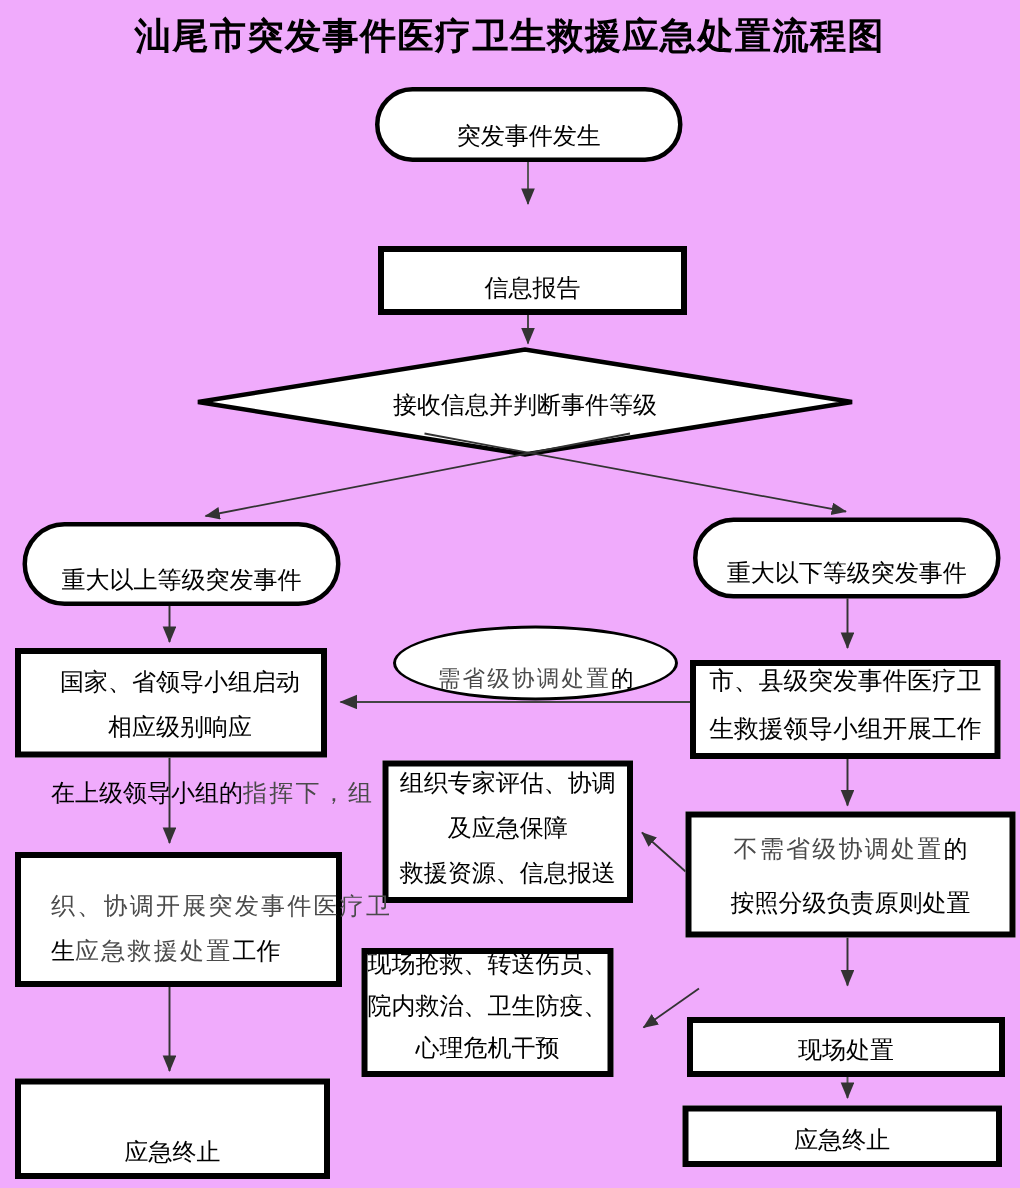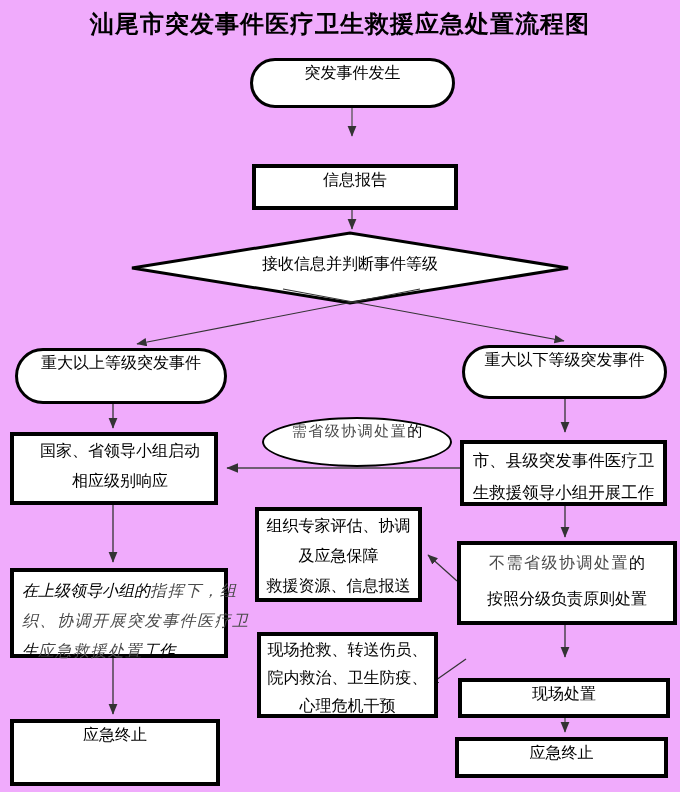--- a/index.html
+++ b/index.html
@@ -7,31 +7,31 @@
     position:relative;width:680px;height:792px;background:#f0abfc;overflow:hidden;
     font-family:"Liberation Sans","DejaVu Sans",sans-serif;color:#000;
   }
   #page-title{
     position:absolute;top:8px;left:0;width:680px;text-align:center;
     font-size:24px;font-weight:bold;letter-spacing:1px;
   }
   #connector-layer{position:absolute;top:0;left:0;width:680px;height:792px;}
   .node{
     position:absolute;background:#ffffff;box-sizing:border-box;
-    display:flex;flex-direction:column;align-items:center;justify-content:flex-start;
+    display:flex;flex-direction:column;align-items:center;justify-content:flex-end;
     text-align:center;font-size:16px;line-height:1.55;
   }
   .rect{border:4px solid #000;}
   .pill{border:3px solid #000;border-radius:28px;}
   .oval{border:2.5px solid #000;border-radius:50%;font-size:15px;}
   .plain{background:transparent;border:none;}
   .ln{display:block;white-space:nowrap;}
-  .light{color:#4a4a4a;font-family:"Liberation Serif","DejaVu Serif",serif;letter-spacing:1.5px;}
+  .light{color:#4a4a4a;font-family:"Liberation Serif","DejaVu Serif",serif;letter-spacing:1.5px;margin-top:45px;}
   .dark{color:#000;}
-  #node-under-leader{align-items:flex-start;text-align:left;padding:4px 8px;line-height:30px;font-style:italic;}
+  #node-under-leader{align-items:flex-start;text-align:left;padding:4px 20px;line-height:30px;}
   #node-no-need .ln{line-height:36px;}
   #node-national .ln{line-height:30px;margin-left:12px;}
   #node-city-county .ln{line-height:32px;font-size:16.5px;}
   #node-organize .ln{line-height:30px;}
   #node-onsite-rescue .ln{line-height:28px;}
 </style>
 </head>
 <body>
 
 <div id="stage">
@@ -107,21 +107,21 @@
     <span class="ln"><span class="light">不需省级协调处置</span><span class="dark">的</span></span>
     <span class="ln">按照分级负责原则处置</span>
   </div>
 
   <div class="node rect" id="node-under-leader" style="left:10px;top:568px;width:218px;height:90px;">
     <span class="ln"><span class="dark">在上级领导小组的</span><span class="light">指挥下，组</span></span>
     <span class="ln light">织、协调开展突发事件医疗卫</span>
     <span class="ln"><span class="dark">生</span><span class="light">应急救援处置</span><span class="dark">工作</span></span>
   </div>
 
-  <div class="node rect" id="node-onsite-rescue" style="left:257px;top:632px;width:181px;height:86px;">
+  <div class="node rect" id="node-onsite-rescue" style="left:241px;top:632px;width:168px;height:86px;">
     <span class="ln">现场抢救、转送伤员、</span>
     <span class="ln">院内救治、卫生防疫、</span>
     <span class="ln">心理危机干预</span>
   </div>
 
   <div class="node rect" style="left:458px;top:662px;width:212px;height:40px;margin-top:16px;">
     <span class="ln">现场处置</span>
   </div>
 
   <div class="node rect" style="left:10px;top:719px;width:210px;height:67px;">

